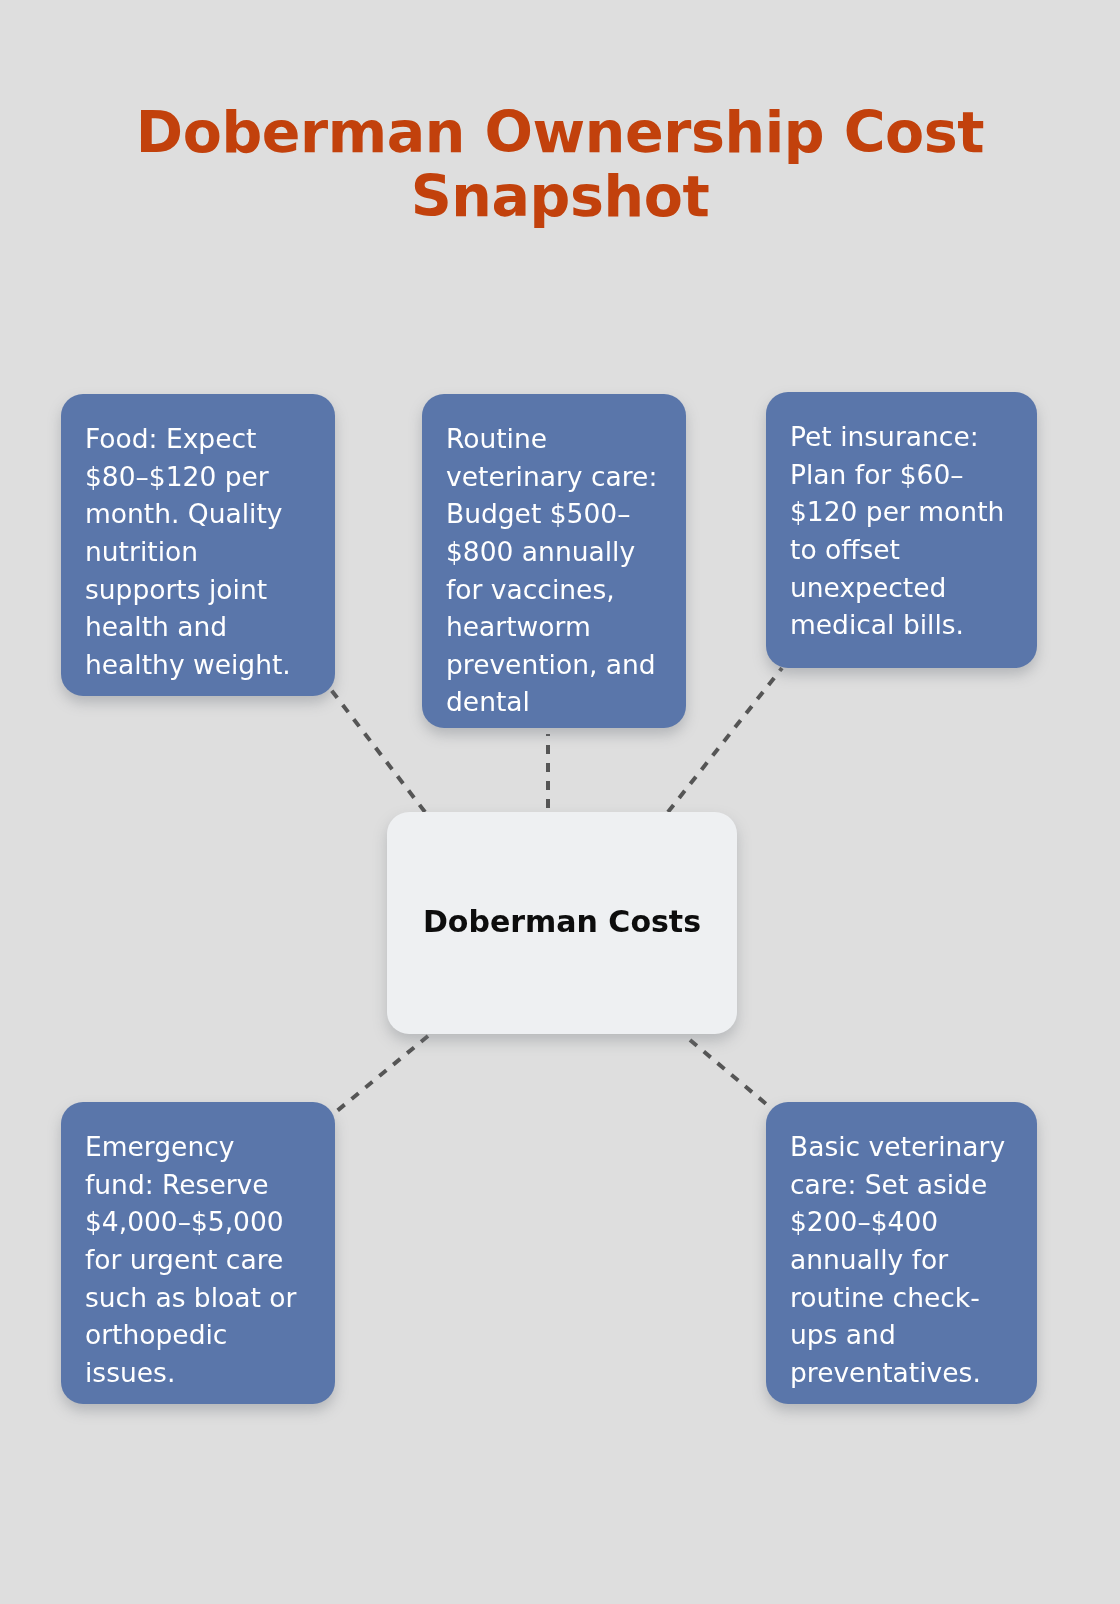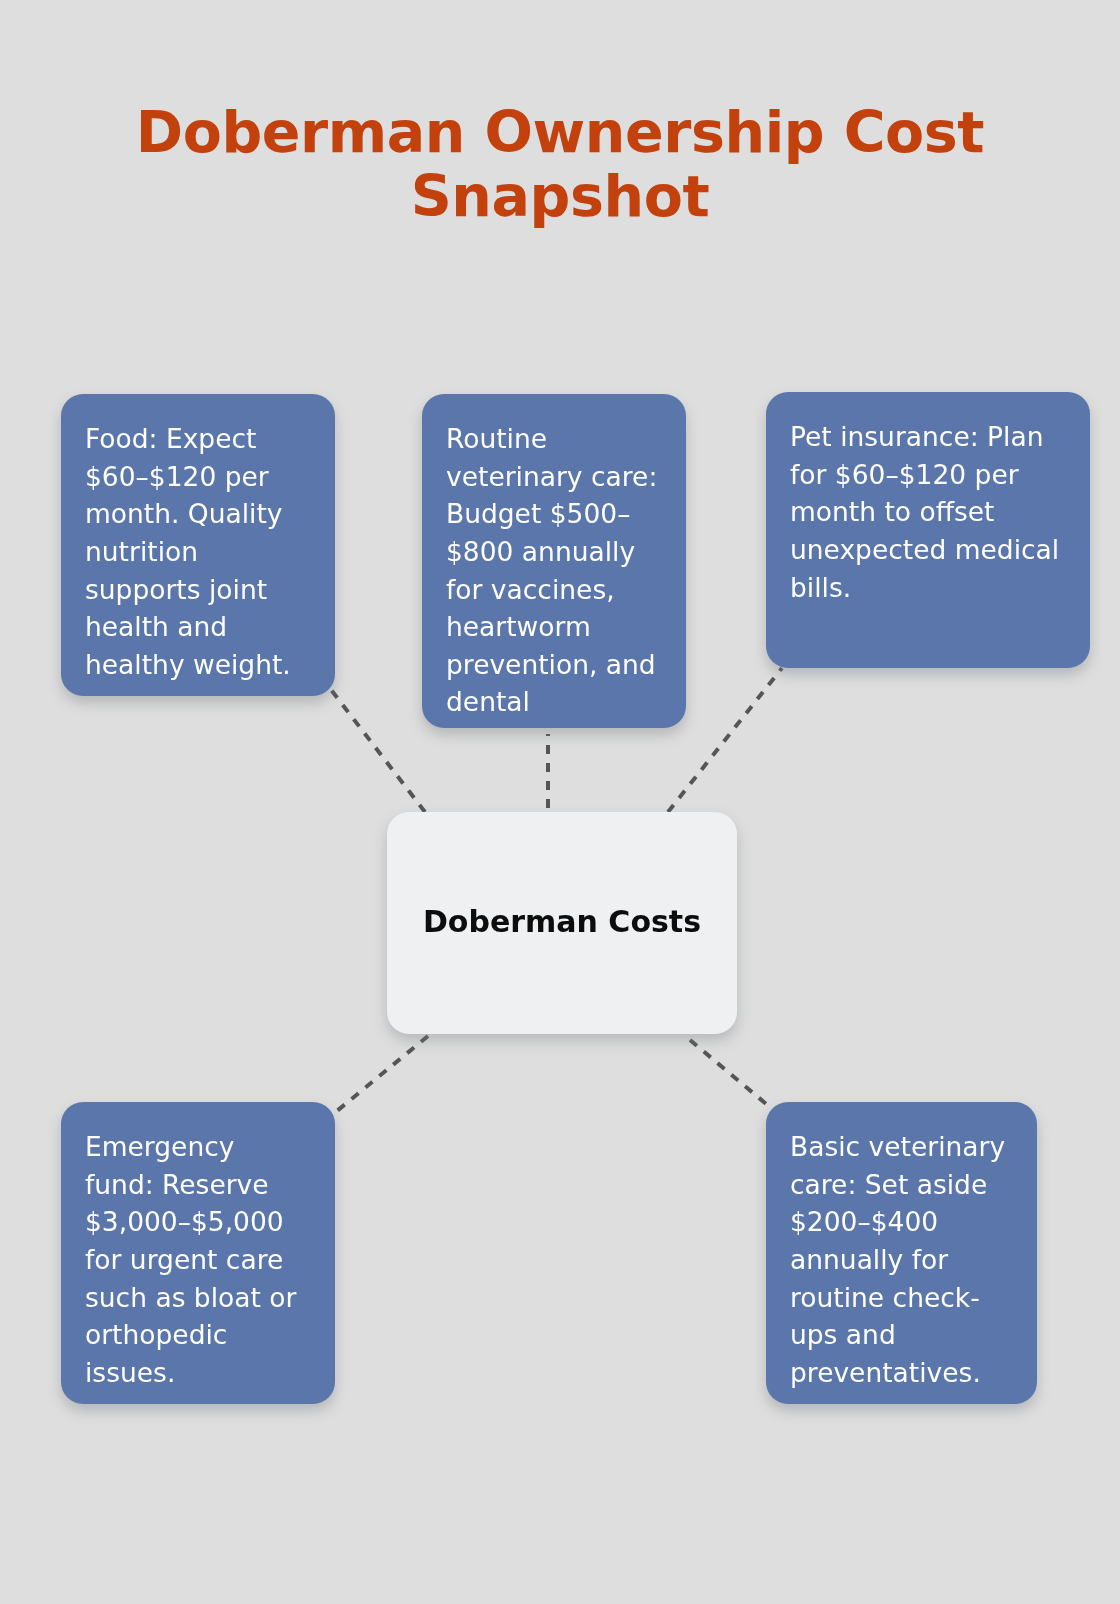--- a/index.html
+++ b/index.html
@@ -58,21 +58,21 @@
     box-shadow: 0 7px 13px rgba(120,125,132,0.40);
     overflow: hidden;
   }
   .node .txt {
     display: block;
   }
 
   
   #node-food        { left: 61px;  top: 394px;  width: 274px; height: 302px; }
   #node-routine-vet { left: 422px; top: 394px;  width: 264px; height: 334px; }
-  #node-insurance   { left: 766px; top: 392px;  width: 324px; height: 276px; }
+  #node-insurance   { left: 766px; top: 392px;  width: 271px; height: 276px; }
   #node-emergency   { left: 61px;  top: 1102px; width: 274px; height: 302px; }
   #node-basic-vet   { left: 766px; top: 1102px; width: 271px; height: 302px; }
 
   
   #node-center {
     position: absolute;
     left: 387px;
     top: 812px;
     width: 350px;
     height: 222px;
@@ -107,33 +107,33 @@
     <line x1="548" y1="808" x2="548" y2="734" stroke="#555555" stroke-width="4" stroke-dasharray="9 9" stroke-linecap="butt"></line>
 
     <line x1="668" y1="812" x2="782" y2="668" stroke="#555555" stroke-width="4" stroke-dasharray="9 9" stroke-linecap="butt"></line>
 
     <line x1="428" y1="1036" x2="326" y2="1120" stroke="#555555" stroke-width="4" stroke-dasharray="9 9" stroke-linecap="butt"></line>
 
     <line x1="690" y1="1040" x2="790" y2="1124" stroke="#555555" stroke-width="4" stroke-dasharray="9 9" stroke-linecap="butt"></line>
   </svg>
 
   <div class="node" id="node-food">
-    <span class="txt">Food: Expect $60–$120 per month. Quality nutrition supports joint health and healthy weight.</span>
+    <span class="txt">Food: Expect $80–$120 per month. Quality nutrition supports joint health and healthy weight.</span>
   </div>
 
   <div class="node" id="node-routine-vet">
     <span class="txt">Routine veterinary care: Budget $500–$800 annually for vaccines, heartworm prevention, and dental cleanings.</span>
   </div>
 
   <div class="node" id="node-insurance">
     <span class="txt">Pet insurance: Plan for $60–$120 per month to offset unexpected medical bills.</span>
   </div>
 
   <div class="node" id="node-emergency">
-    <span class="txt">Emergency fund: Reserve $3,000–$5,000 for urgent care such as bloat or orthopedic issues.</span>
+    <span class="txt">Emergency fund: Reserve $4,000–$5,000 for urgent care such as bloat or orthopedic issues.</span>
   </div>
 
   <div class="node" id="node-basic-vet">
     <span class="txt">Basic veterinary care: Set aside $200–$400 annually for routine check-ups and preventatives.</span>
   </div>
 
   <div id="node-center">
     <span class="center-label">Doberman Costs</span>
   </div>
 

